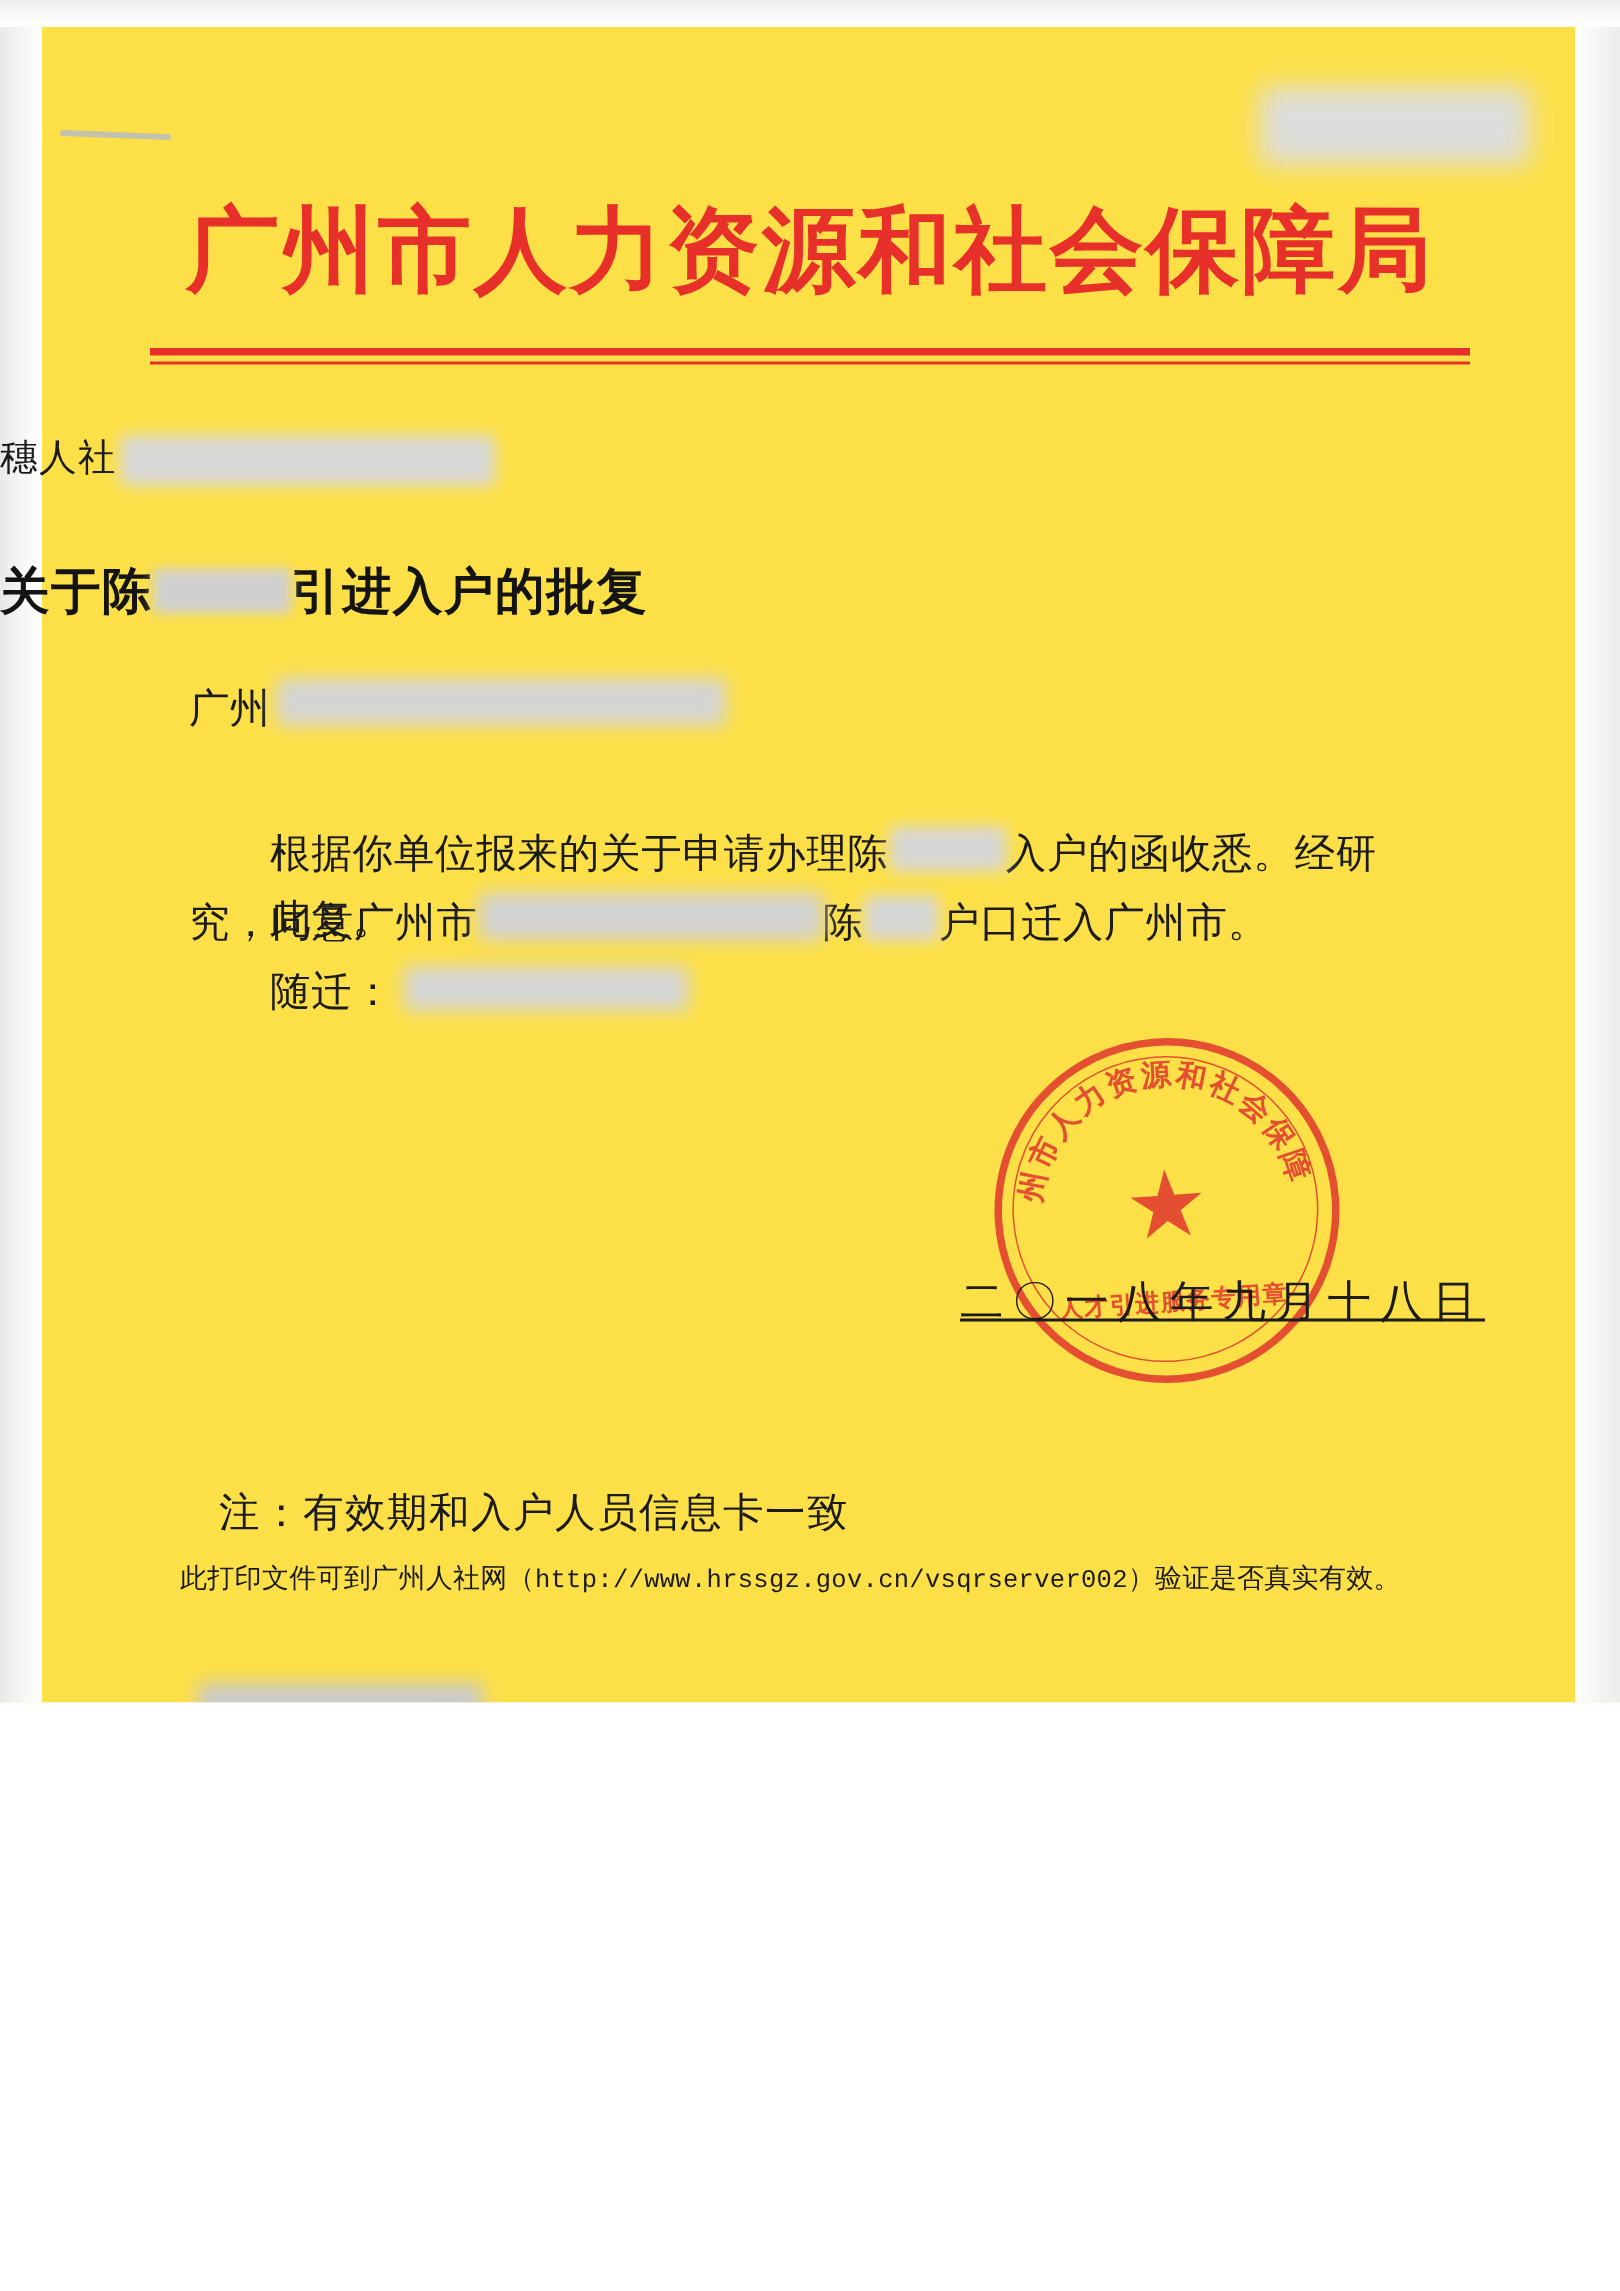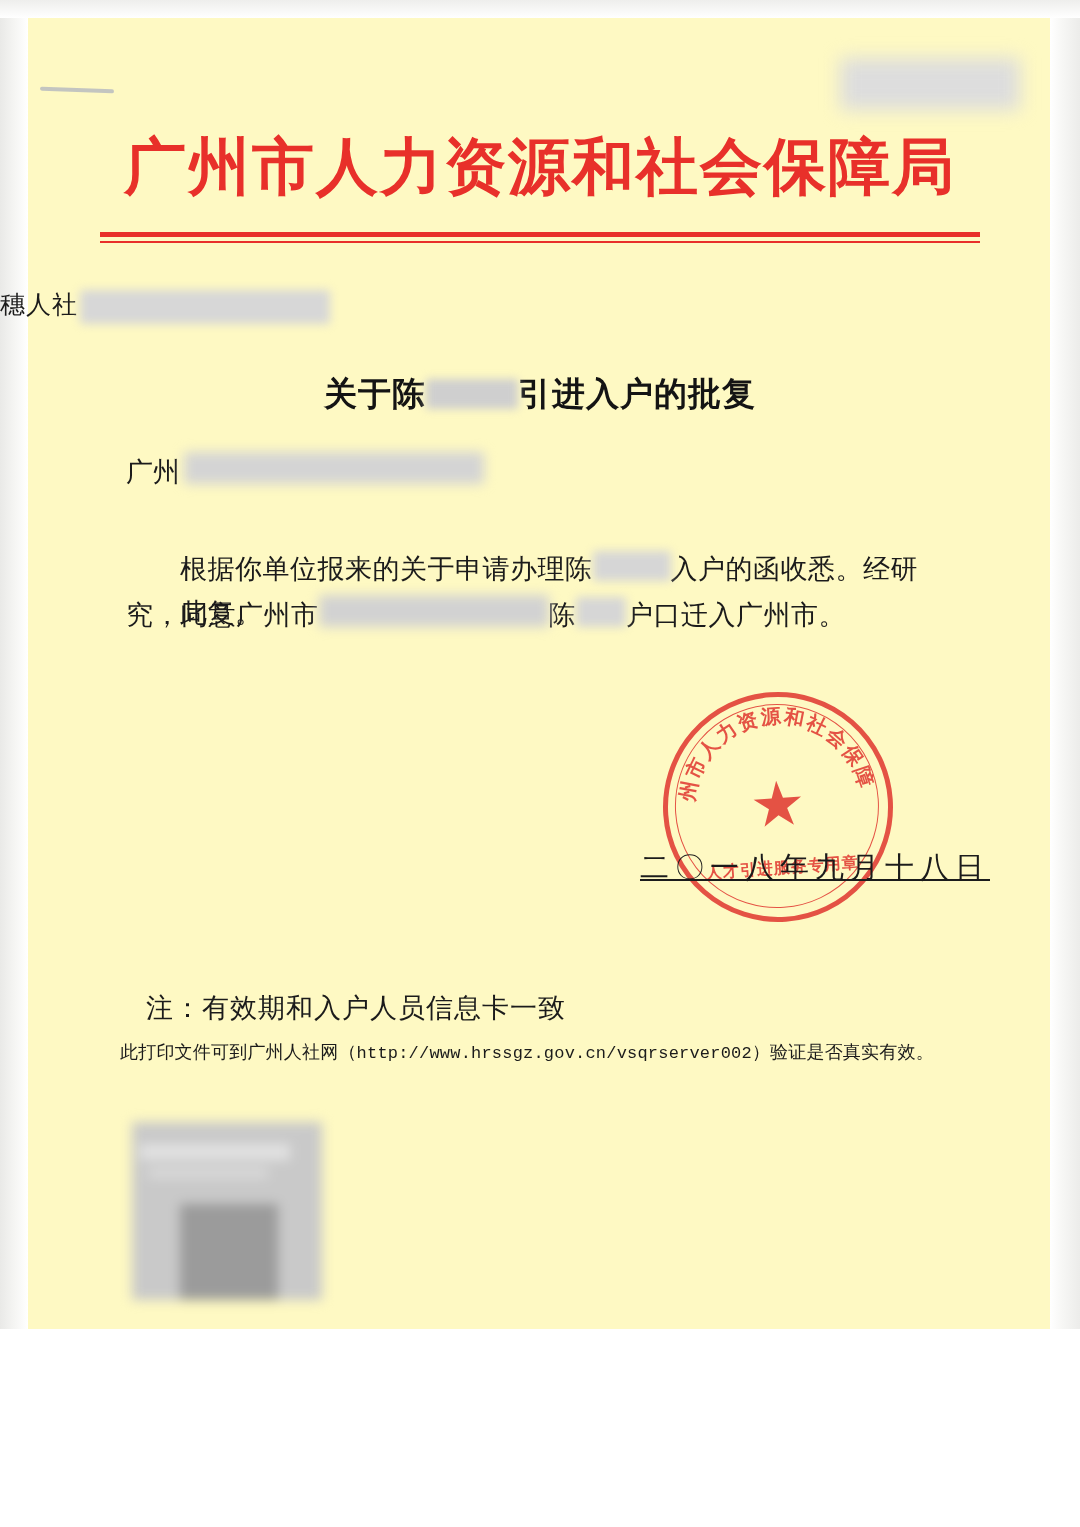--- a/index.html
+++ b/index.html
@@ -6,22 +6,22 @@
     margin: 0;
     padding: 0;
     background: #ffffff;
   }
   body {
     font-family: "Liberation Serif", "DejaVu Serif", serif;
   }
   .page {
     position: relative;
     width: 1080px;
-    height: 1329px;
-    background: #fef9c3;
+    height: 1135px;
+    background: #fde047;
     overflow: hidden;
   }
   
   .scan-edge-left {
     position: absolute;
     left: 0; top: 0;
     width: 28px; height: 1527px;
     background: linear-gradient(to right, #e9e9e7 0%, #f6f6f4 55%, #ffffff 100%);
   }
   .scan-edge-right {
@@ -102,21 +102,20 @@
     filter: blur(5px);
     border-radius: 3px;
   }
 
   
   .doc-title {
     position: absolute;
     top: 372px;
     left: 0;
     width: 1080px;
-    text-align: center;
     font-size: 33px;
     font-weight: bold;
     color: #141414;
     letter-spacing: 1px;
   }
   .doc-title .redact {
     display: inline-block;
     vertical-align: -4px;
     width: 92px;
     height: 30px;
@@ -365,20 +364,23 @@
   <div class="addressee">
     <span>广州</span><span class="redact"></span>
   </div>
 
   <div class="para para-1">
     <span class="indent"></span><span>根据你单位报来的关于申请办理陈</span><span class="redact-a"></span><span>入户的函收悉。经研究，同意广州市</span><span class="redact-b"></span><span>陈</span><span class="redact-c"></span><span>户口迁入广州市。</span>
   </div>
 
   <div class="para para-2">此复。</div>
 
+  <div class="para para-3">
+    <span>随迁：</span><span class="redact"></span>
+  </div>
 
   <div class="seal">
     <svg class="seal-arc" viewBox="0 0 220 220">
       <defs>
         <path id="arcpath" d="M 26,110 A 84,84 0 0 1 194,110"></path>
       </defs>
       <text>
         <textPath href="#arcpath" startOffset="50%" text-anchor="middle">广州市人力资源和社会保障局</textPath>
       </text>
     </svg>

